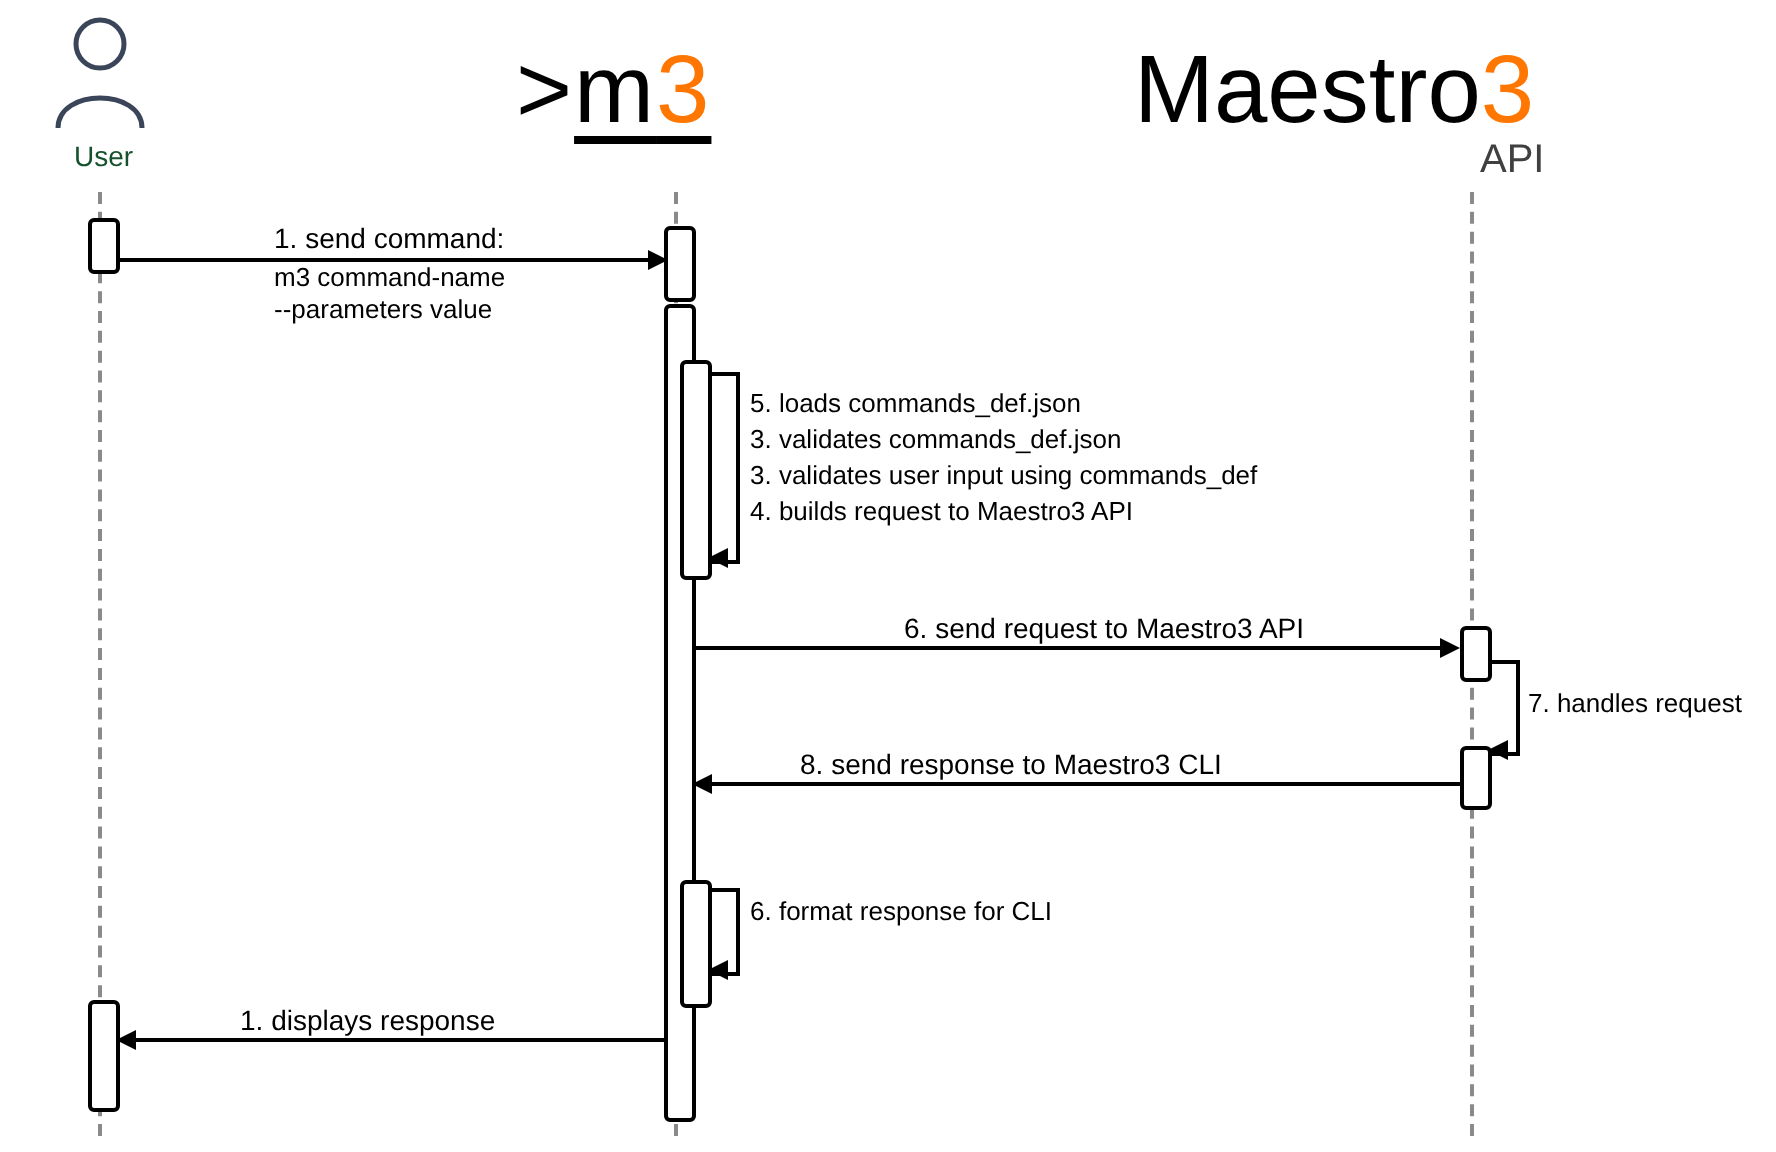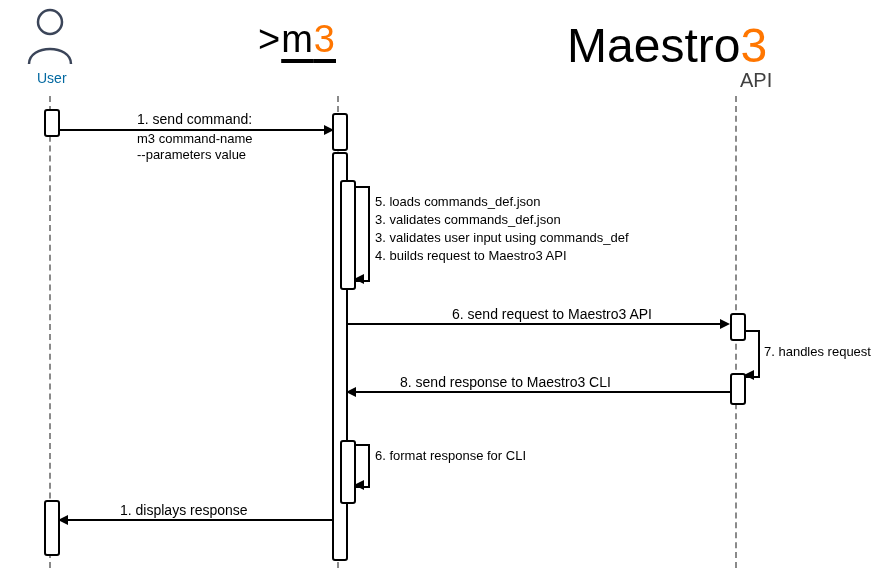--- a/index.html
+++ b/index.html
@@ -1,18 +1,18 @@
 <!DOCTYPE html>
 <html><head>
 <meta charset="utf-8">
 <style>
   html,body{margin:0;padding:0;width:888px;height:576px;background:#fff;font-family:Arial,Helvetica,sans-serif;position:relative;overflow:hidden}
   .user-icon{position:absolute;left:25px;top:8px}
-  .user-label{position:absolute;font-size:14px;color:#0369a1;left:37px;top:70px}
-  .m3-logo{position:absolute;top:18px;font-size:38px;font-weight:500;font-family:Arial;letter-spacing:1px}
+  .user-label{position:absolute;font-size:14px;color:#14532d;left:37px;top:70px}
+  .m3-logo{position:absolute;top:18px;font-size:48px;font-weight:500;font-family:Arial;letter-spacing:1px}
   .m3-logo .gt{color:#000}
   .m3-logo .underline{text-decoration:underline;text-decoration-thickness:4px;text-underline-offset:7px}
   .maestro-logo{position:absolute;top:18px;font-size:48px;font-weight:400;font-family:Arial;letter-spacing:0}
   .maestro-logo .orange{color:#ff7600}
   .api-label{position:absolute;font-size:20px;color:#404040}
   .lifeline{position:absolute;border-left:2px dashed #8a8a8a;top:96px;height:472px}
   .act{position:absolute;width:12px;background:#fff;border:2px solid #000;border-radius:3px}
   .msg-line{position:absolute;height:2px;background:#000}
   .arrow-r{position:absolute;width:0;height:0;border-top:5px solid transparent;border-bottom:5px solid transparent;border-left:10px solid #000}
   .arrow-l{position:absolute;width:0;height:0;border-top:5px solid transparent;border-bottom:5px solid transparent;border-right:10px solid #000}

